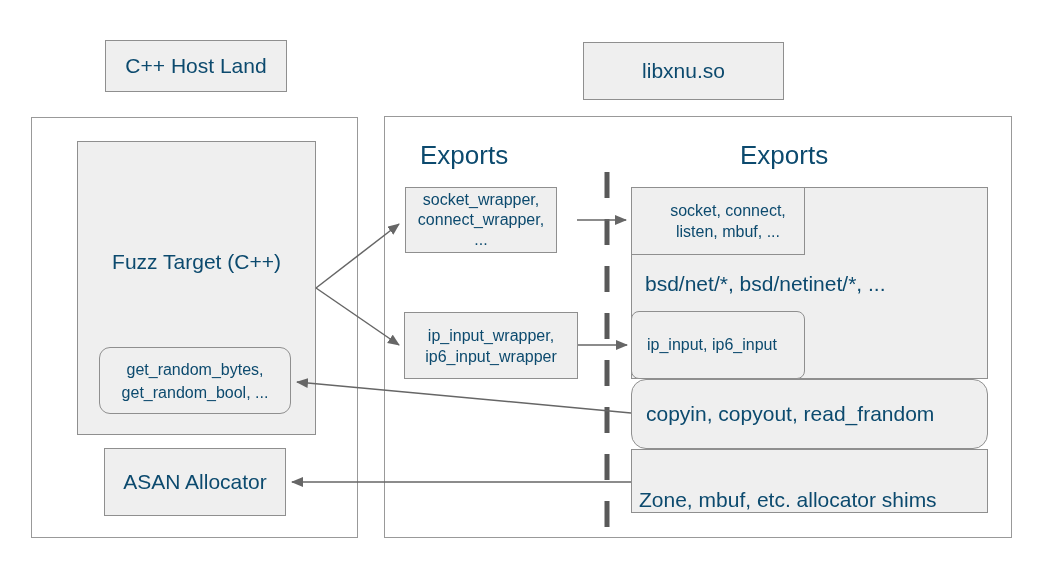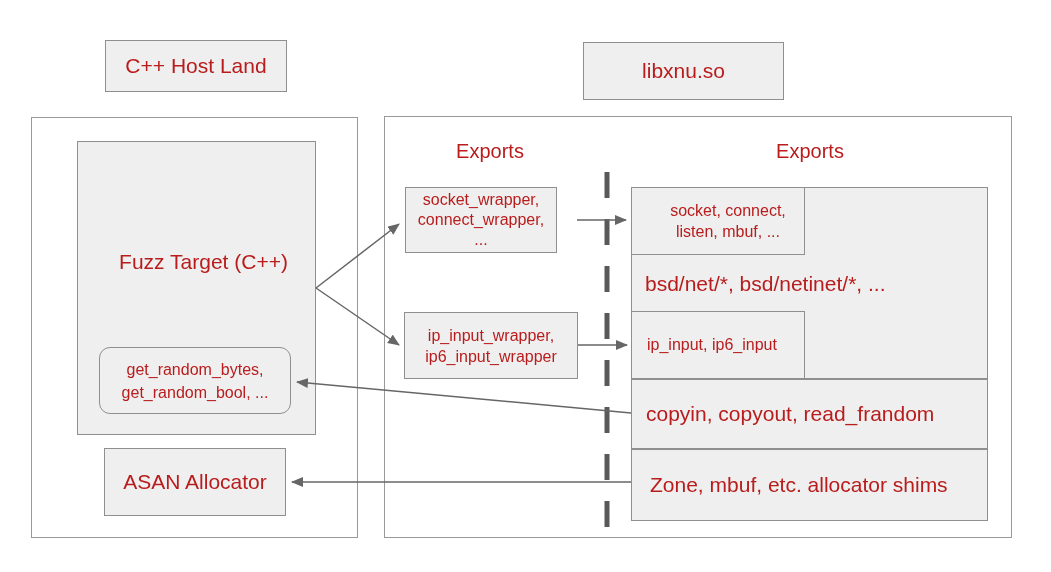--- a/index.html
+++ b/index.html
@@ -1,33 +1,33 @@
 <!DOCTYPE html>
 <html><head>
 <meta charset="utf-8">
 <style>
   html,body{margin:0;padding:0;background:#ffffff;}
   .canvas{
     position:relative;width:1051px;height:572px;background:#ffffff;
-    font-family:"Liberation Sans", sans-serif;color:#b91c1c;overflow:hidden;
+    font-family:"Liberation Sans", sans-serif;color:#0c4a6e;overflow:hidden;
   }
   .box{
     position:absolute;background:#efefef;border:1.5px solid #8f8f8f;
     box-sizing:border-box;display:flex;flex-direction:column;
     align-items:center;justify-content:center;text-align:center;
   }
   .container{
     position:absolute;background:transparent;border:1.5px solid #999;
     box-sizing:border-box;
   }
   .label-box{font-size:21px;}
   .big-text{font-size:21px;}
   .small-text{font-size:16px;line-height:20px;}
   .header{
-    position:absolute;font-size:20px;width:140px;text-align:center;
+    position:absolute;font-size:26px;width:140px;
   }
   .left-align{align-items:flex-start;text-align:left;}
   svg.overlay{position:absolute;left:0;top:0;pointer-events:none;}
 </style>
 </head>
 <body>
 
 <div class="canvas">
 
   <div class="box label-box" style="left:105px;top:40px;width:182px;height:52px;">
@@ -37,21 +37,21 @@
     <span>libxnu.so</span>
   </div>
 
   <div class="container" style="left:31px;top:117px;width:327px;height:421px;"></div>
   <div class="container" style="left:384px;top:116px;width:628px;height:422px;"></div>
 
   <div class="header" style="left:420px;top:140px;">Exports</div>
   <div class="header" style="left:740px;top:140px;">Exports</div>
 
   <div class="box" style="left:77px;top:141px;width:239px;height:294px;justify-content:flex-start;">
-    <span class="big-text" style="position:absolute;top:108px;left:7px;width:100%;">Fuzz Target (C++)</span>
+    <span class="big-text" style="position:absolute;top:108px;left:0;width:100%;">Fuzz Target (C++)</span>
   </div>
   <div class="box small-text" style="left:99px;top:347px;width:192px;height:67px;line-height:23px;border-radius:11px;">
     <span>get_random_bytes,</span>
     <span>get_random_bool, ...</span>
   </div>
   <div class="box big-text" style="left:104px;top:448px;width:182px;height:68px;">
     <span>ASAN Allocator</span>
   </div>
 
   <div class="box small-text" style="left:405px;top:187px;width:152px;height:66px;">
@@ -63,27 +63,27 @@
     <span>ip_input_wrapper,</span>
     <span>ip6_input_wrapper</span>
   </div>
 
   <div class="box" style="left:631px;top:187px;width:357px;height:192px;"></div>
   <div class="box small-text" style="left:631px;top:187px;width:174px;height:68px;line-height:21px;padding-left:20px;">
     <span>socket, connect,</span>
     <span>listen, mbuf, ...</span>
   </div>
   <div class="big-text" style="position:absolute;left:645px;top:272px;">bsd/net/*, bsd/netinet/*, ...</div>
-  <div class="box small-text left-align" style="left:631px;top:311px;width:174px;height:68px;padding-left:15px;">
+  <div class="box small-text left-align" style="left:631px;top:311px;width:174px;height:68px;padding-left:15px;border-radius:8px;">
     <span>ip_input, ip6_input</span>
   </div>
-  <div class="box big-text left-align" style="left:631px;top:379px;width:357px;height:70px;padding-left:14px;">
+  <div class="box big-text left-align" style="left:631px;top:379px;width:357px;height:70px;padding-left:14px;border-radius:15px;">
     <span>copyin, copyout, read_frandom</span>
   </div>
-  <div class="box big-text left-align" style="left:631px;top:449px;width:357px;height:72px;padding-left:18px;">
+  <div class="box big-text left-align" style="left:631px;top:449px;width:357px;height:64px;padding-left:7px;justify-content:flex-end;">
     <span>Zone, mbuf, etc. allocator shims</span>
   </div>
 
   <svg class="overlay" width="1051" height="572" viewBox="0 0 1051 572">
     <defs>
       <marker id="arr" markerUnits="userSpaceOnUse" markerWidth="13" markerHeight="11" refX="11" refY="5" orient="auto">
         <path d="M0,0 L12,5 L0,10 z" fill="#666666"></path>
       </marker>
     </defs>
     <line x1="607" y1="172" x2="607" y2="531" stroke="#595959" stroke-width="5" stroke-dasharray="26 21"></line>

